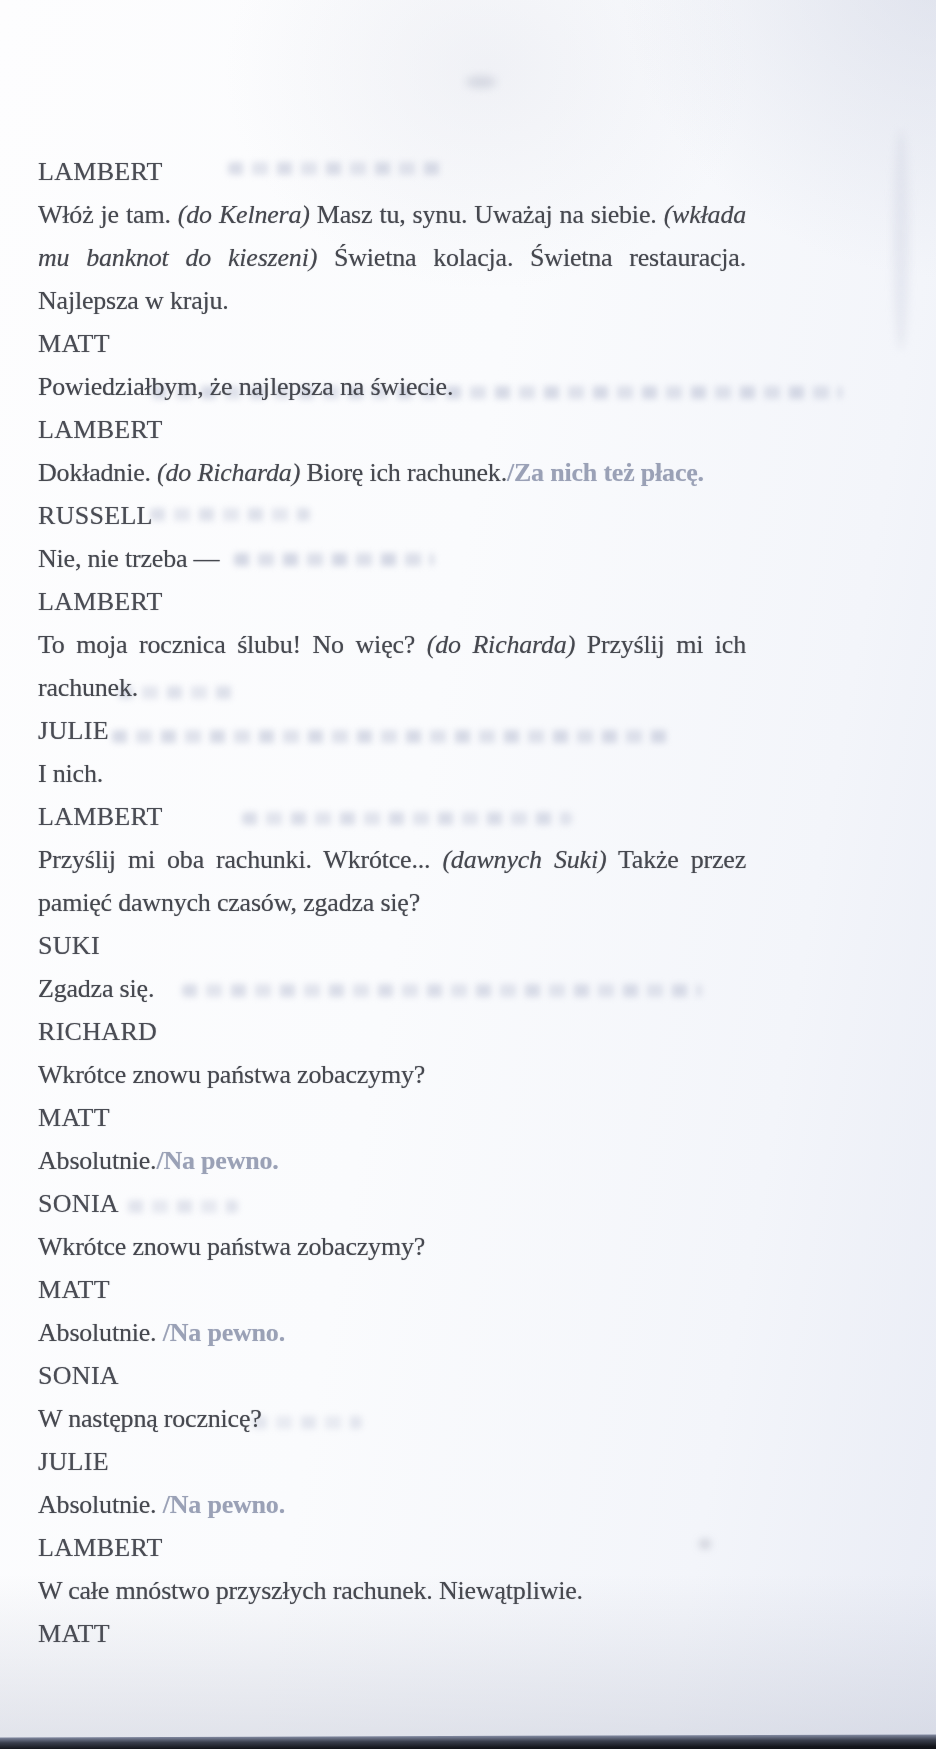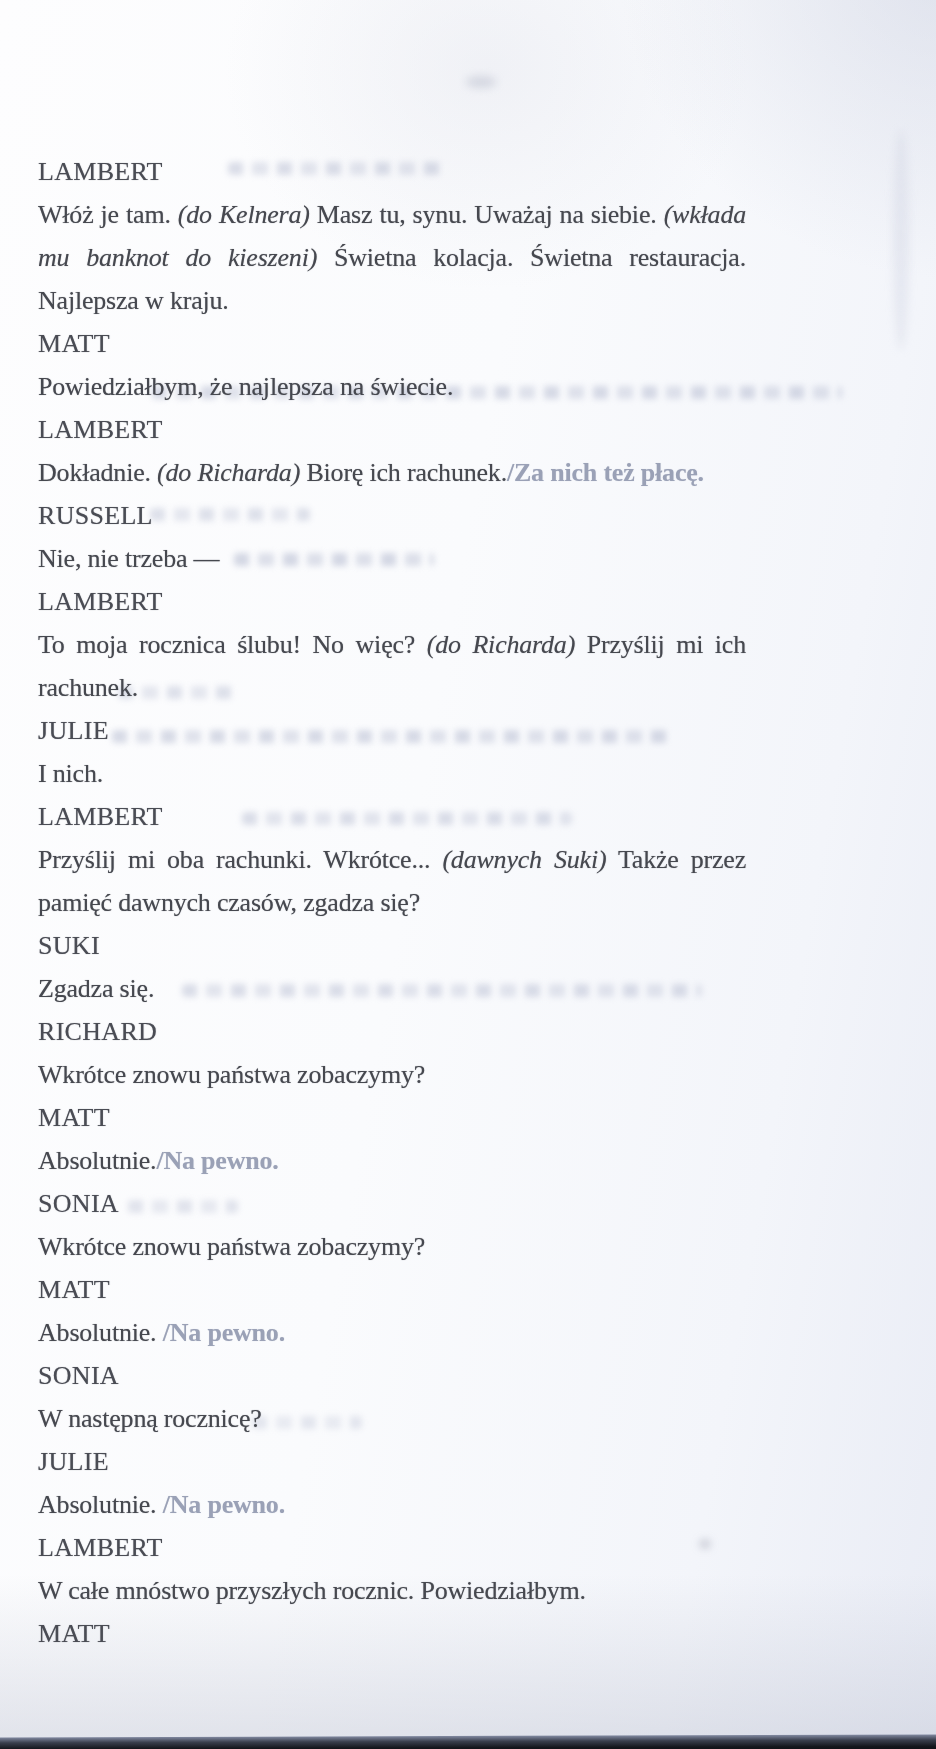--- a/index.html
+++ b/index.html
@@ -84,18 +84,18 @@
       <p class="dialogue"><span class="">Absolutnie.</span><span class="seg-faint">/Na pewno.</span></p>
       <p class="speaker">SONIA</p>
       <p class="dialogue"><span class="">Wkrótce znowu państwa zobaczymy?</span></p>
       <p class="speaker">MATT</p>
       <p class="dialogue"><span class="">Absolutnie. </span><span class="seg-faint">/Na pewno.</span></p>
       <p class="speaker">SONIA</p>
       <p class="dialogue"><span class="">W następną rocznicę?</span></p>
       <p class="speaker">JULIE</p>
       <p class="dialogue"><span class="">Absolutnie. </span><span class="seg-faint">/Na pewno.</span></p>
       <p class="speaker">LAMBERT</p>
-      <p class="dialogue"><span class="">W całe mnóstwo przyszłych rocznic. Powiedziałbym.</span></p>
+      <p class="dialogue"><span class="">W całe mnóstwo przyszłych rachunek. Niewątpliwie.</span></p>
       <p class="speaker">MATT</p>
     </div>
 
   <div class="scan-edge"></div>
 </div>
 
 </body></html>

